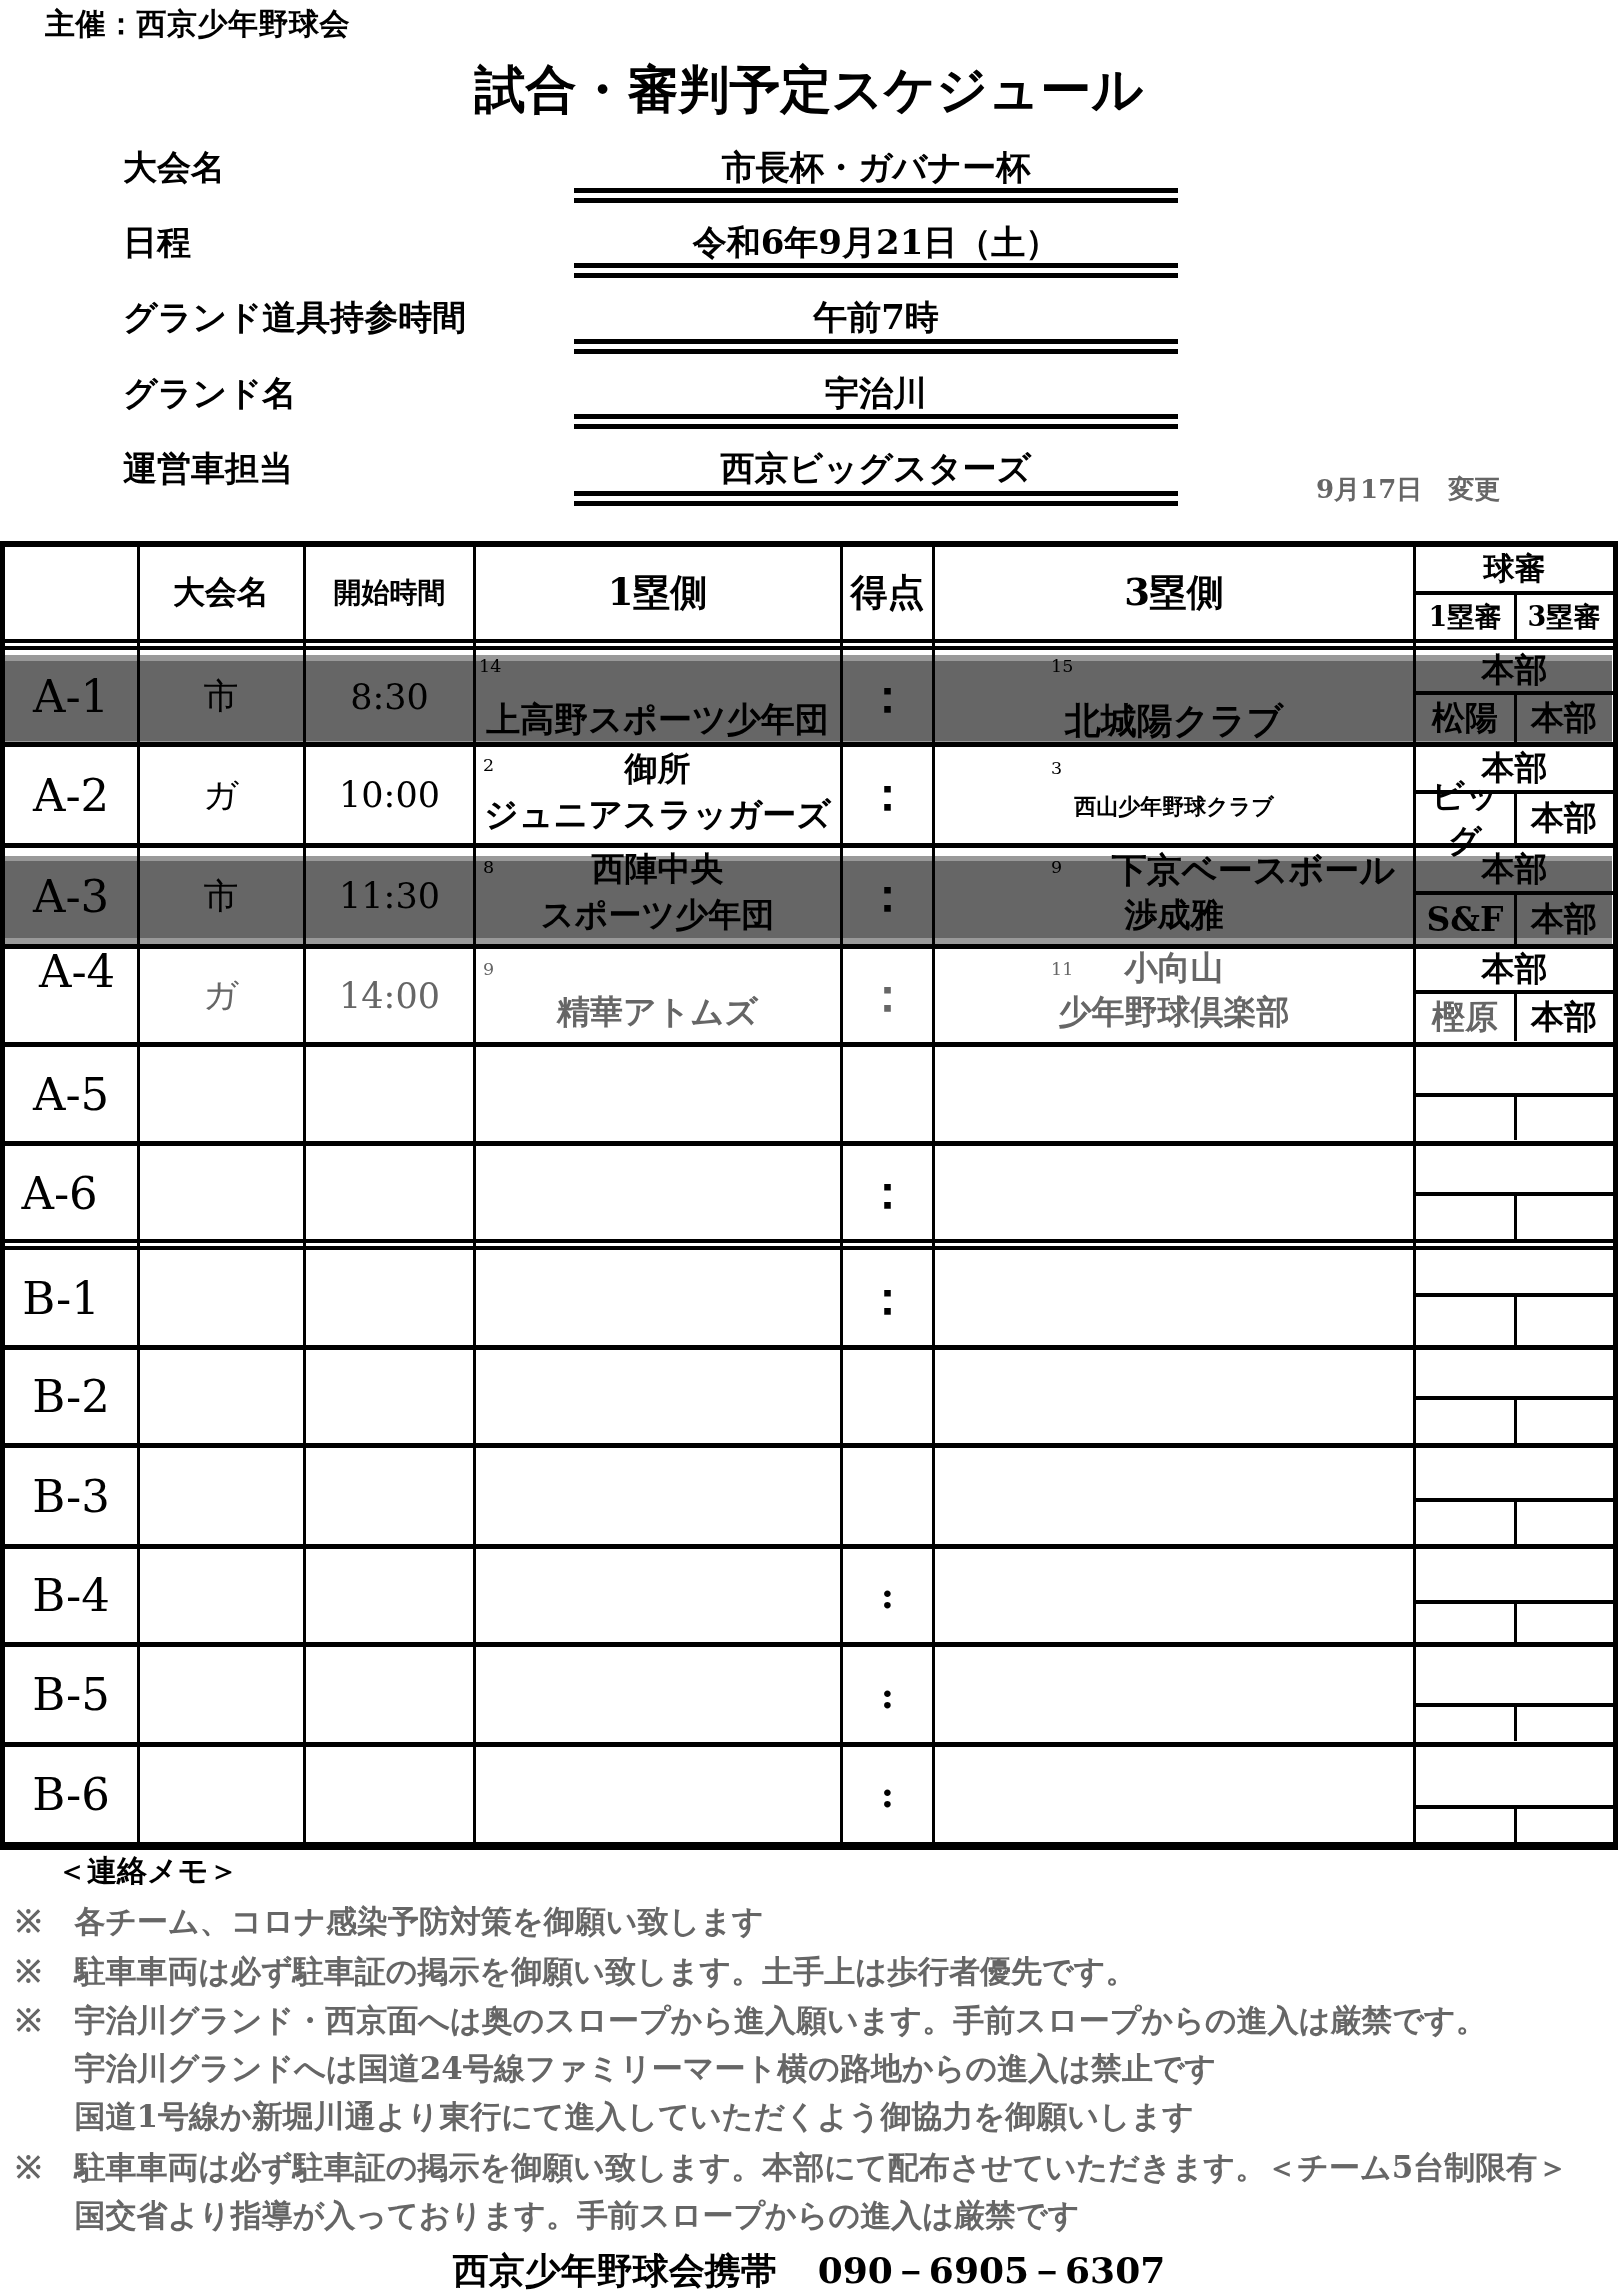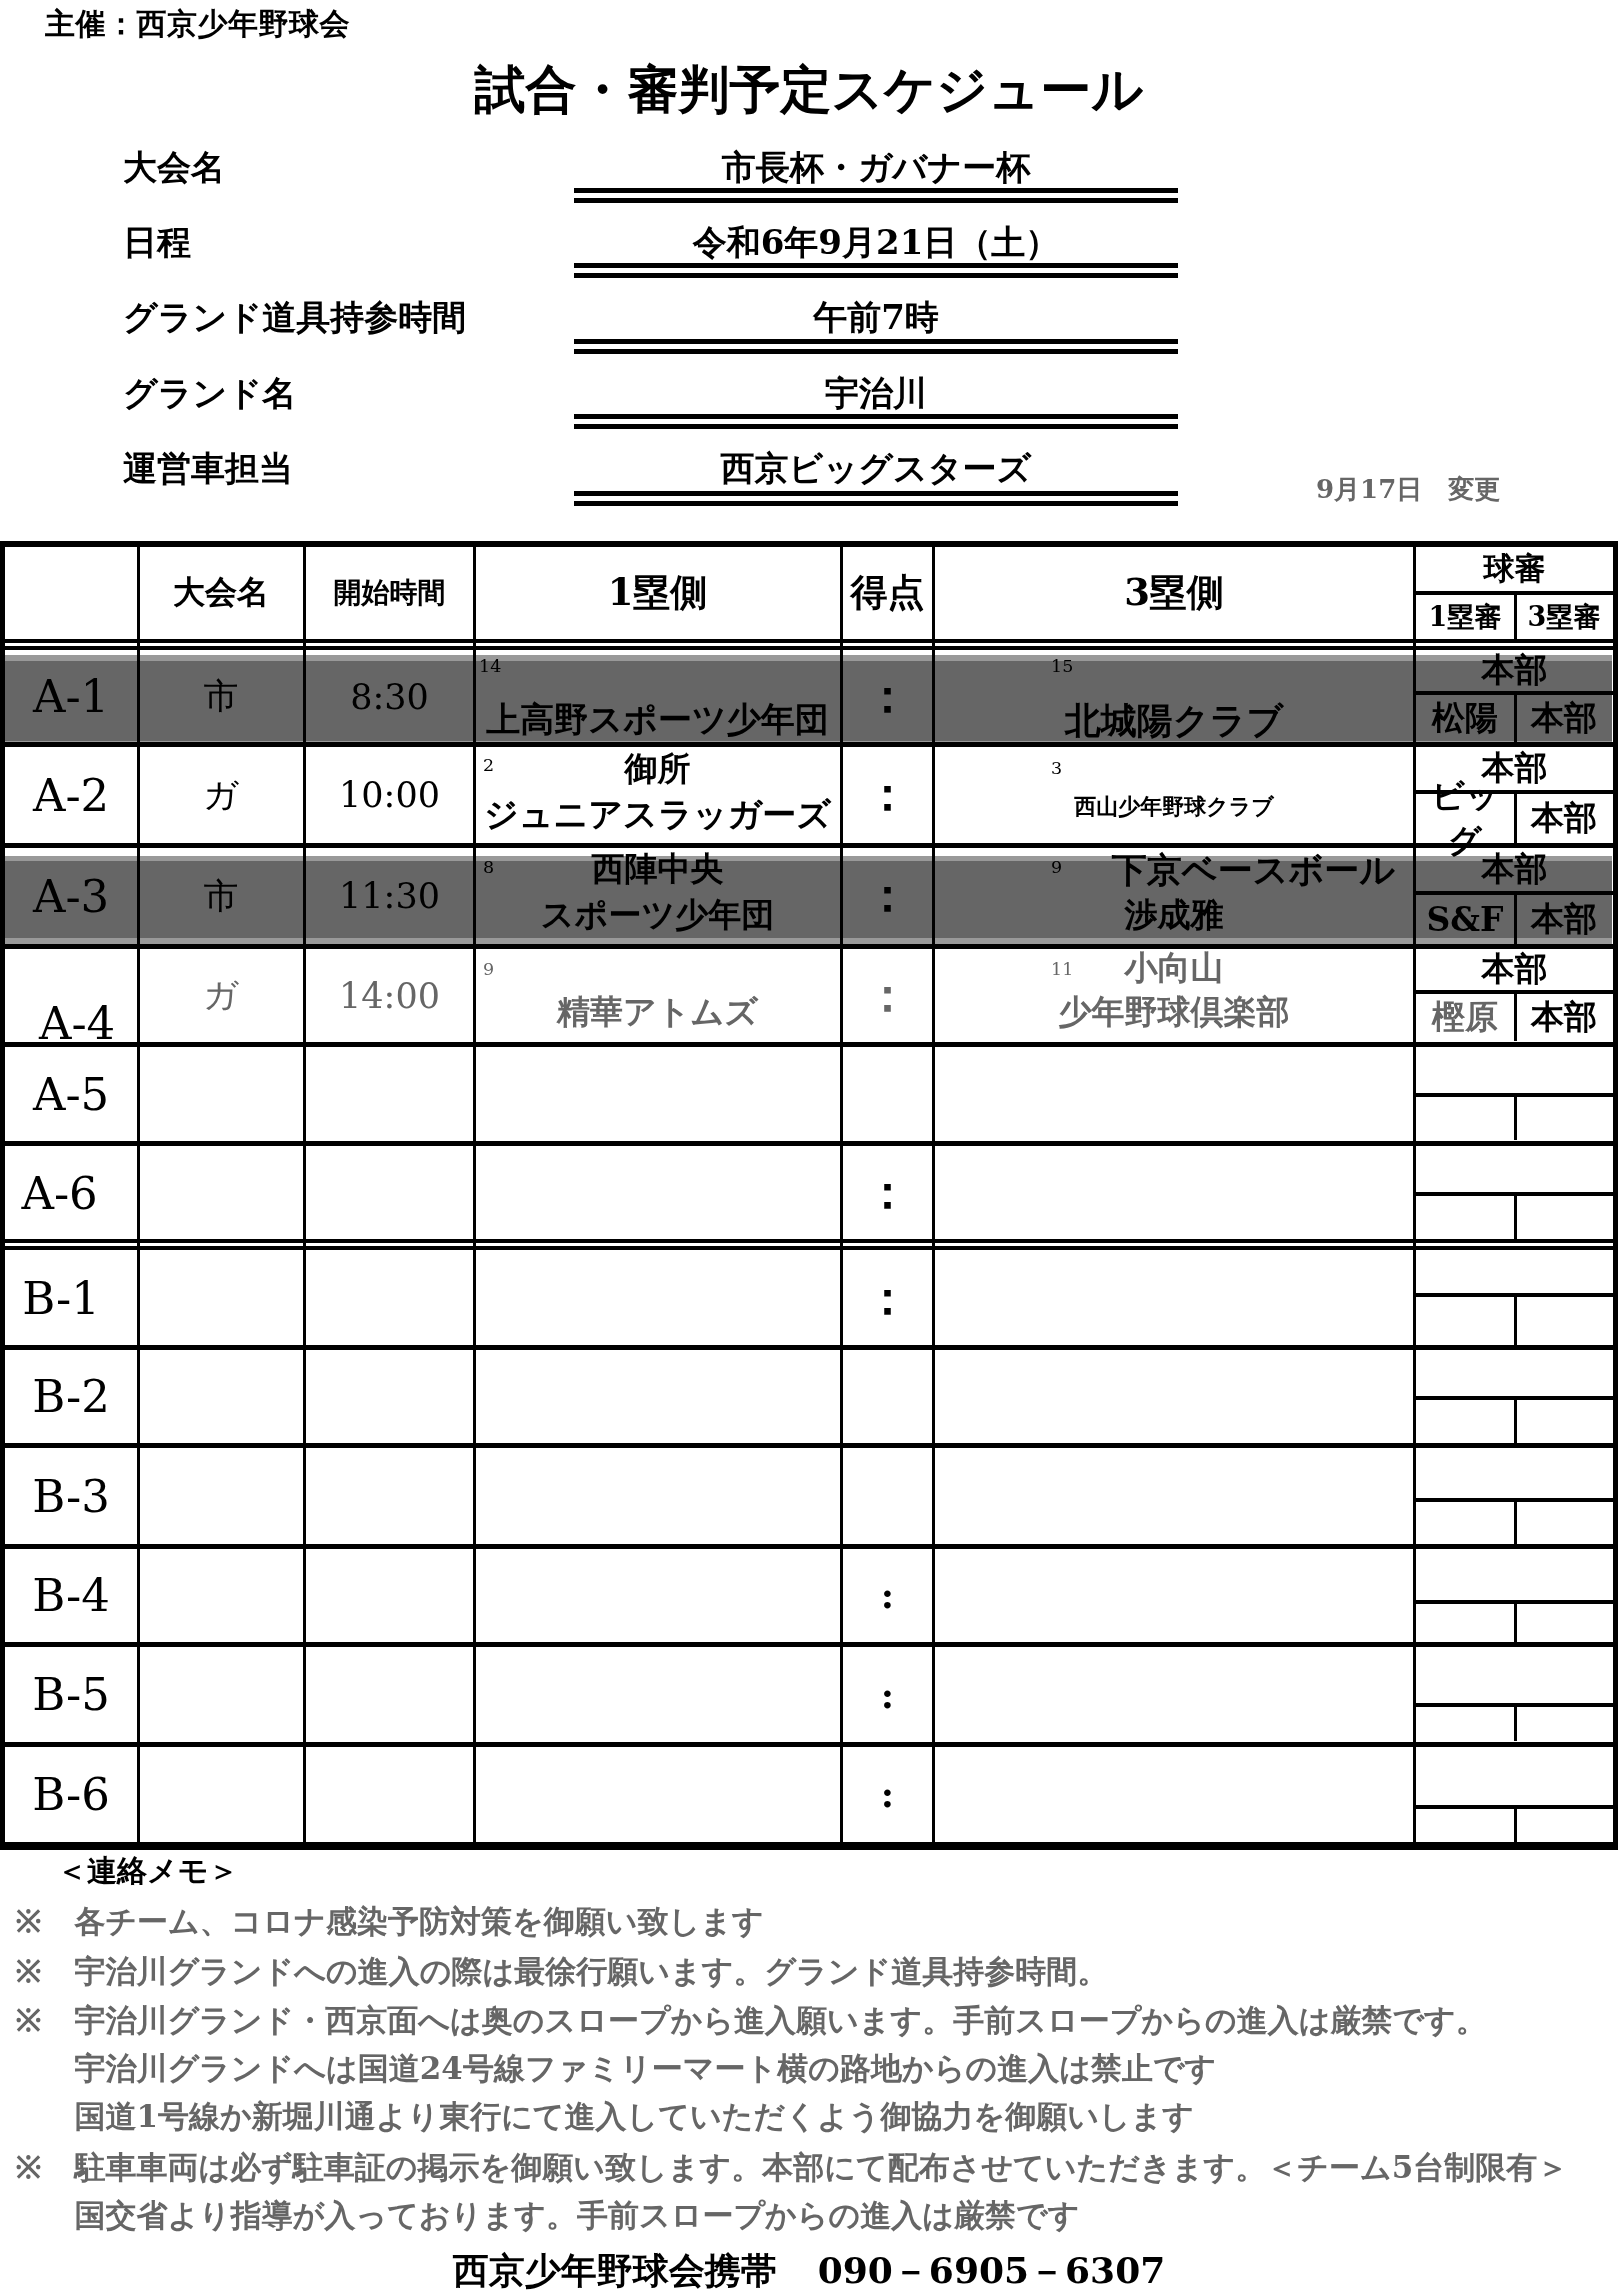--- a/index.html
+++ b/index.html
@@ -172,21 +172,21 @@
     <div class="cell score" style="left:843px;top:848px;width:89px;height:96px">：</div>
     <div class="seed" style="left:1051px;top:857px">9</div>
     <div class="team" style="left:1095px;top:847px;width:317px;font-size:35px">下京ベースボール</div>
     <div class="team" style="left:935px;top:893px;width:478px">渉成雅</div>
     <div class="cell ump" style="left:1416px;top:848px;width:197px;height:43px">本部</div>
     <div class="cell ump" style="left:1416px;top:895px;width:98px;height:49px">S&amp;F</div>
     <div class="cell ump" style="left:1516px;top:895px;width:96px;height:49px">本部</div>
   </div>
 
   <div>
-    <div class="cell rowid" style="left:5.1px;top:977px;width:144px;height:93px">A-4</div>
+    <div class="cell rowid" style="left:5.1px;top:925px;width:144px;height:93px">A-4</div>
     <div class="cell rowval gray" style="left:139px;top:949px;width:164px;height:93px">ガ</div>
     <div class="cell rowval gray" style="left:306px;top:949px;width:167px;height:93px">14:00</div>
     <div class="seed gray" style="left:483px;top:959px">9</div>
     <div class="team gray" style="left:475px;top:990px;width:365px">精華アトムズ</div>
     <div class="cell score gray" style="left:843px;top:949px;width:89px;height:93px">：</div>
     <div class="seed gray" style="left:1051px;top:959px">11</div>
     <div class="team gray" style="left:935px;top:946px;width:478px">小向山</div>
     <div class="team gray" style="left:935px;top:990px;width:478px">少年野球倶楽部</div>
     <div class="cell ump" style="left:1416px;top:949px;width:197px;height:41px">本部</div>
     <div class="cell ump gray" style="left:1416px;top:993px;width:98px;height:48px">樫原</div>
@@ -226,21 +226,21 @@
     <div class="cell score" style="left:843px;top:1746px;width:89px;height:96px;font-size:36px">:</div>
   </div>
 </div>
 
 <div class="abs memo-head">＜連絡メモ＞</div>
 
 <div class="abs memo-line" style="top:1899px">
   <span class="memo-mark">※</span><span>各チーム、コロナ感染予防対策を御願い致します</span>
 </div>
 <div class="abs memo-line" style="top:1949px">
-  <span class="memo-mark">※</span><span>宇治川グランドへの進入の際は最徐行願います。グランド道具持参時間。</span>
+  <span class="memo-mark">※</span><span>駐車車両は必ず駐車証の掲示を御願い致します。土手上は歩行者優先です。</span>
 </div>
 <div class="abs memo-line" style="top:1998px">
   <span class="memo-mark">※</span><span>宇治川グランド・西京面へは奥のスロープから進入願います。手前スロープからの進入は厳禁です。</span>
 </div>
 <div class="abs memo-line" style="top:2048px">
   <span class="memo-mark"></span><span>宇治川グランドへは国道24号線ファミリーマート横の路地からの進入は禁止です</span>
 </div>
 <div class="abs memo-line" style="top:2096px">
   <span class="memo-mark"></span><span>国道1号線か新堀川通より東行にて進入していただくよう御協力を御願いします</span>
 </div>

